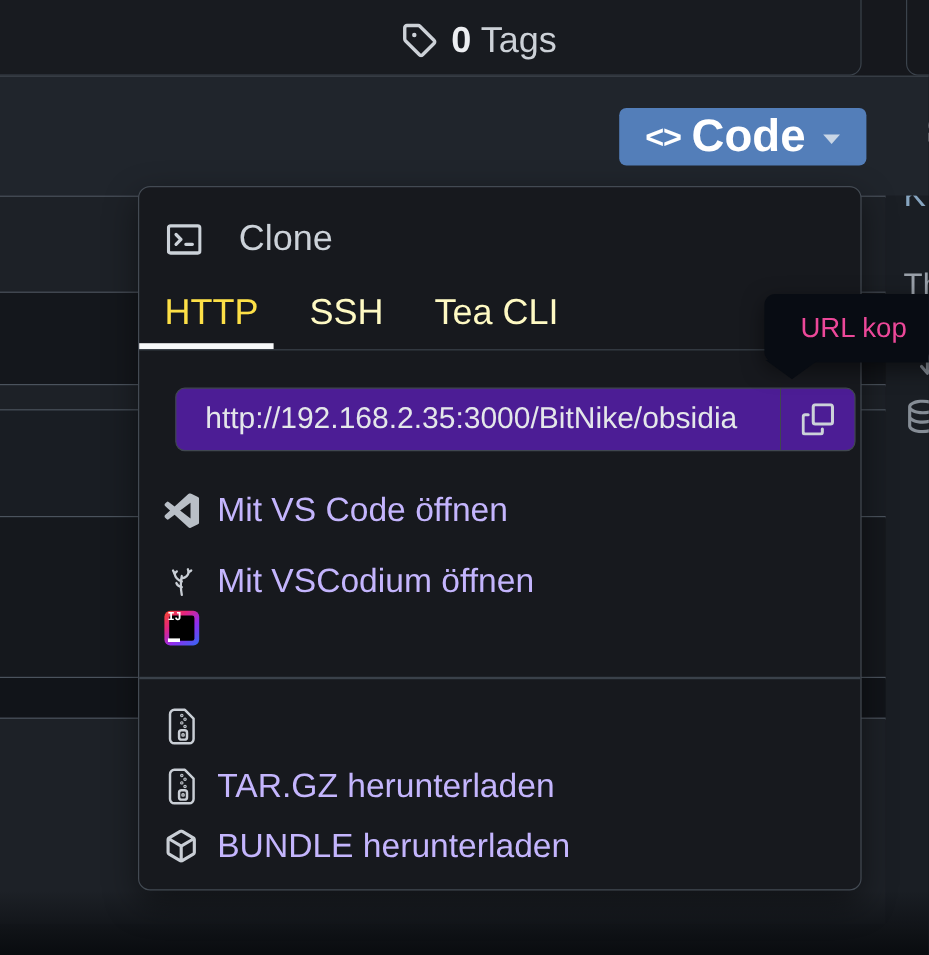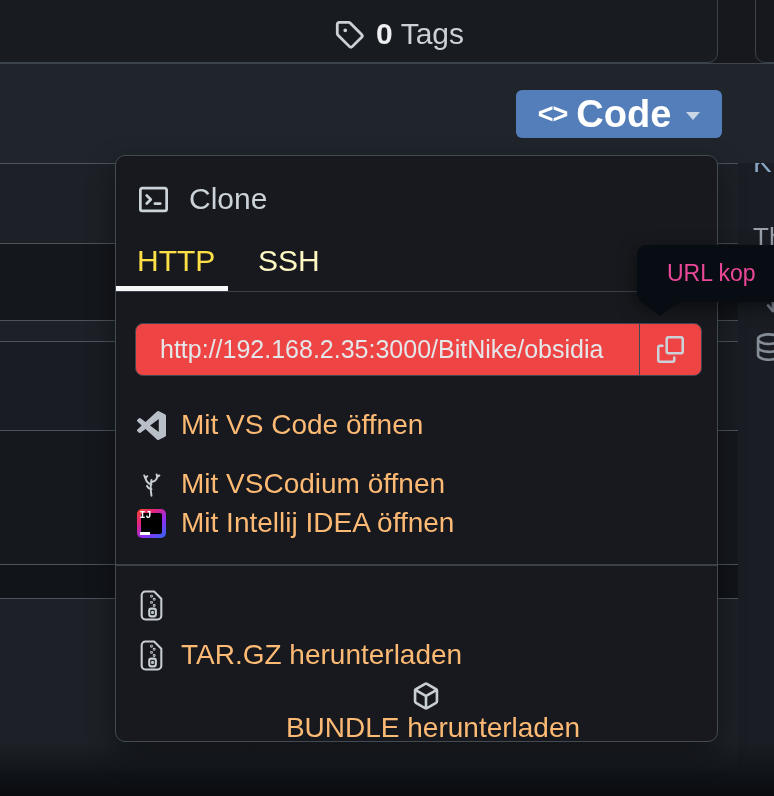--- a/index.html
+++ b/index.html
@@ -11,21 +11,21 @@
     position:relative;
   }
   .abs { position:absolute; }
 
   
   .top-strip { left:0; top:0; width:774px; height:63px; background:#16181d; z-index:1; }
   .tags-button {
     left:-40px; top:-16px; width:758px; height:79px;
     background:#181b20; border:1.5px solid #3b434c; border-radius:10px;
   }
-  .tags-content { left:372px; top:32px; display:flex; align-items:center; gap:11px; }
+  .tags-content { left:372px; top:32px; display:flex; align-items:flex-start; gap:11px; }
   .tags-text { font-size:30px; color:#ccd1d7; white-space:nowrap; }
   .tags-count { font-weight:700; color:#eceef1; margin-right:8px; }
   .top-right-panel {
     left:755px; top:-30px; width:160px; height:93px;
     border:1.5px solid #3b434c; border-radius:10px; background:#16181d;
   }
   .top-divider { left:0; top:63px; width:774px; height:1px; background:#3d444d; z-index:2; }
 
   
   .header-band { left:0; top:64px; width:774px; height:99px; background:#20252c; z-index:1; }
@@ -59,50 +59,50 @@
   .sb-heading { left:755px; top:94px; font-size:30px; font-weight:700; color:#e9ebee; }
   .sb-link { left:753px; top:147px; font-size:28px; color:#87a5c0; cursor:pointer; }
   .sb-text { left:753px; top:222px; font-size:26px; color:#99a0a9; }
 
   
   .clone-panel {
     left:115px; top:155px; width:603px; height:587px;
     background:#17191e; border:1.5px solid #434a53; border-radius:10px;
     z-index:5; box-shadow:0 10px 28px rgba(0,0,0,0.45);
   }
-  .clone-title-row { left:21px; top:26px; display:flex; align-items:center; gap:20px;justify-content:space-between; }
+  .clone-title-row { left:21px; top:26px; display:flex; align-items:center; gap:30px;justify-content:space-between; }
   .clone-title { font-size:30px; color:#ccd2d9; }
 
   .tab { top:88px; font-size:30px; color:#fef9c3; cursor:pointer; }
   .tab.active { color:#fde047; }
   .tab-underline { left:0; top:130px; width:112px; height:5px; background:#f7f8f9; }
   .tabbar-border { left:0; top:135px; width:100%; height:1px; background:#3a414a; }
 
   .url-group {
-    left:19px; top:167px; width:567px; height:53px;
-    border:1.5px solid #404750; border-radius:8px; background:#ef4444;
+    left:30px; top:167px; width:567px; height:53px;
+    border:1.5px solid #404750; border-radius:8px; background:#4c1d95;
     display:flex; align-items:stretch;
   }
   .url-input {
     flex:1; background:transparent; border:none; outline:none;
     color:#e4e7ea; font-size:25px; font-family:"Liberation Sans", sans-serif;
     padding:0 8px 0 24px; min-width:0;
   }
   .copy-button {
     width:62px; border:none; border-left:1.5px solid #404750;
     background:transparent; display:flex; align-items:center; justify-content:center;
     cursor:pointer; border-radius:0 8px 8px 0;
   }
 
   .menu-item {
     left:0; width:100%; height:50px;
     display:flex; align-items:center; padding-left:19px; cursor:pointer;
   }
   .icon-box { width:32px; height:32px; display:flex; align-items:center; justify-content:center; flex:none; }
-  .menu-label { margin-left:14px; font-size:28px; color:#fdba74; white-space:nowrap; }
+  .menu-label { margin-left:14px; font-size:28px; color:#c4b5fd; white-space:nowrap; }
   .section-divider { left:0; top:408px; width:100%; height:1.5px; background:#3a414a; }
 
   
   .ij-logo {
     width:29px; height:29px; border-radius:5px; position:relative;
     background:linear-gradient(140deg,#f9492b 0%,#e4257c 30%,#8f2df0 62%,#2e6bf2 100%);
   }
   .ij-inner {
     position:absolute; left:4px; top:4px; right:4px; bottom:4px;
     background:#000; border-radius:2px;
@@ -194,20 +194,21 @@
     <span class="icon-box">
       <svg width="29" height="29" viewBox="0 0 16 16" fill="#ccd2d9">
         <path d="M0 2.75C0 1.784.784 1 1.75 1h12.5c.966 0 1.75.784 1.75 1.75v10.5A1.75 1.75 0 0 1 14.25 15H1.75A1.75 1.75 0 0 1 0 13.25Zm1.75-.25a.25.25 0 0 0-.25.25v10.5c0 .138.112.25.25.25h12.5a.25.25 0 0 0 .25-.25V2.75a.25.25 0 0 0-.25-.25ZM7.25 8a.749.749 0 0 1-.22.53l-2.25 2.25a.749.749 0 1 1-1.06-1.06L5.44 8 3.72 6.28a.749.749 0 1 1 1.06-1.06l2.25 2.25c.141.14.22.331.22.53Zm1.5 1.5h3a.75.75 0 0 1 0 1.5h-3a.75.75 0 0 1 0-1.5Z"></path>
       </svg>
     </span>
     <span class="clone-title">Clone</span>
   </div>
 
   <span class="abs tab active" style="left:21px;">HTTP</span>
   <span class="abs tab" style="left:142px;">SSH</span>
+  <span class="abs tab" style="left:246px;">Tea CLI</span>
   <div class="abs tab-underline"></div>
   <div class="abs tabbar-border"></div>
 
   <div class="abs url-group">
     <input class="url-input" type="text" readonly="" value="http://192.168.2.35:3000/BitNike/obsidia" style="">
     <button class="copy-button">
       <span>
         <svg width="27" height="27" viewBox="0 0 16 16" fill="#ccd2d9">
           <path d="M0 6.75C0 5.784.784 5 1.75 5h1.5a.75.75 0 0 1 0 1.5h-1.5a.25.25 0 0 0-.25.25v7.5c0 .138.112.25.25.25h7.5a.25.25 0 0 0 .25-.25v-1.5a.75.75 0 0 1 1.5 0v1.5A1.75 1.75 0 0 1 9.25 16h-7.5A1.75 1.75 0 0 1 0 14.25ZM5 1.75C5 .784 5.784 0 6.75 0h7.5C15.216 0 16 .784 16 1.75v7.5A1.75 1.75 0 0 1 14.25 11h-7.5A1.75 1.75 0 0 1 5 9.25Zm1.75-.25a.25.25 0 0 0-.25.25v7.5c0 .138.112.25.25.25h7.5a.25.25 0 0 0 .25-.25v-7.5a.25.25 0 0 0-.25-.25Z"></path>
         </svg>
@@ -239,21 +240,20 @@
   </div>
 
   <div class="abs menu-item" style="top:342px;">
     <span class="icon-box">
       <span class="ij-logo">
         <span class="ij-inner"></span>
         <span class="ij-text">IJ</span>
         <span class="ij-bar"></span>
       </span>
     </span>
-    <span class="menu-label">Mit Intellij IDEA öffnen</span>
   </div>
 
   <div class="abs section-divider"></div>
 
   <div class="abs menu-item" style="top:424px;">
     <span class="icon-box">
       <svg width="23" height="31" viewBox="0 0 22 30" fill="none" stroke="#c9ced5" stroke-width="2" stroke-linecap="round" stroke-linejoin="round">
         <path d="M5 1.5h8.5L20.5 8.5V25a3.5 3.5 0 0 1-3.5 3.5H5A3.5 3.5 0 0 1 1.5 25V5A3.5 3.5 0 0 1 5 1.5Z"></path>
         <circle cx="11" cy="6" r="0.4" fill="#c9ced5"></circle>
         <circle cx="13.6" cy="9" r="0.4" fill="#c9ced5"></circle>
@@ -273,21 +273,21 @@
         <circle cx="13.6" cy="9" r="0.4" fill="#c9ced5"></circle>
         <circle cx="11" cy="12" r="0.4" fill="#c9ced5"></circle>
         <circle cx="13.6" cy="15" r="0.4" fill="#c9ced5"></circle>
         <rect x="8.8" y="18" width="6.4" height="7.5" rx="2"></rect>
         <circle cx="12" cy="21.7" r="0.5" fill="#c9ced5"></circle>
       </svg>
     </span>
     <span class="menu-label">TAR.GZ herunterladen</span>
   </div>
 
-  <div class="abs menu-item" style="top:524px;flex-direction:column;">
+  <div class="abs menu-item" style="top:524px;">
     <span class="icon-box">
       <svg width="28" height="28" viewBox="0 0 16 16" fill="#c9ced5">
         <path d="m8.878.392 5.25 3.045c.54.314.872.89.872 1.514v6.098a1.75 1.75 0 0 1-.872 1.514l-5.25 3.045a1.75 1.75 0 0 1-1.756 0l-5.25-3.045A1.75 1.75 0 0 1 1 11.049V4.951c0-.624.332-1.201.872-1.514L7.122.392a1.75 1.75 0 0 1 1.756 0ZM7.875 1.69l-4.63 2.685L8 7.133l4.755-2.758-4.63-2.685a.248.248 0 0 0-.25 0ZM2.5 5.677v5.372c0 .09.047.171.125.216l4.625 2.683V8.432Zm6.25 8.271 4.625-2.683a.25.25 0 0 0 .125-.216V5.677L8.75 8.432Z"></path>
       </svg>
     </span>
     <span class="menu-label">BUNDLE herunterladen</span>
   </div>
 </div>
 
 <div class="abs tooltip">

